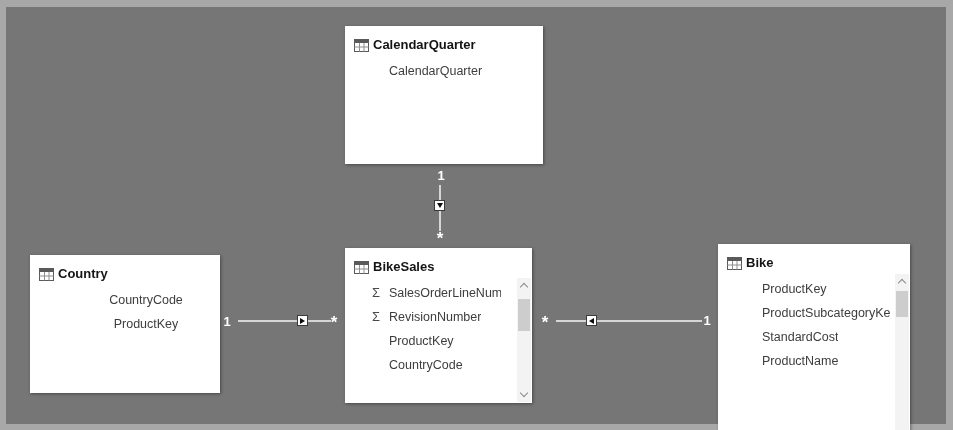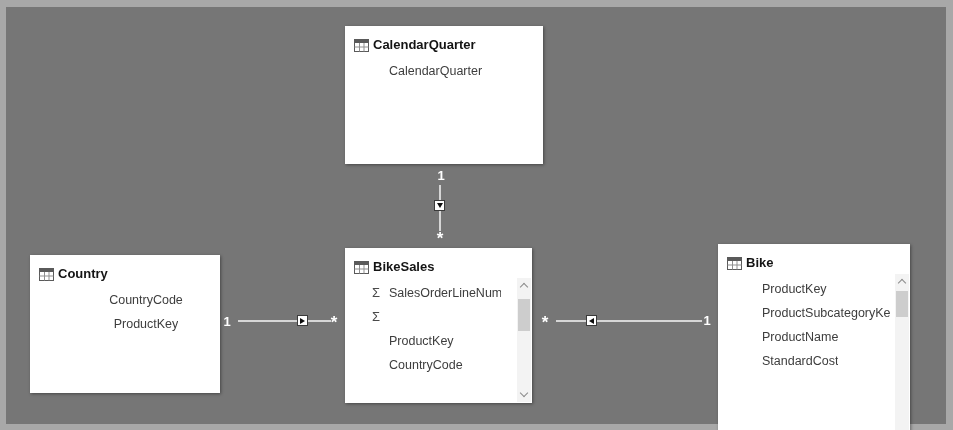--- a/index.html
+++ b/index.html
@@ -126,20 +126,21 @@
       </span>
       <span class="card-title">BikeSales</span>
     </div>
     <div class="fields">
       <div class="field-row">
         <span class="sigma">Σ</span>
         <span class="fname">SalesOrderLineNumber</span>
       </div>
       <div class="field-row">
         <span class="sigma">Σ</span>
+        <span class="fname">RevisionNumber</span>
       </div>
       <div class="field-row">
         <span class="fname">ProductKey</span>
       </div>
       <div class="field-row">
         <span class="fname">CountryCode</span>
       </div>
     </div>
     <div class="scrollbar">
       <span class="chev up"></span>
@@ -162,24 +163,24 @@
       <span class="card-title">Bike</span>
     </div>
     <div class="fields">
       <div class="field-row">
         <span class="fname">ProductKey</span>
       </div>
       <div class="field-row">
         <span class="fname">ProductSubcategoryKey</span>
       </div>
       <div class="field-row">
+        <span class="fname">StandardCost</span>
+      </div>
+      <div class="field-row">
         <span class="fname">ProductName</span>
-      </div>
-      <div class="field-row">
-        <span class="fname">StandardCost</span>
       </div>
     </div>
     <div class="scrollbar">
       <span class="chev up"></span>
       <div class="scroll-thumb" style="top:17px;height:26px;"></div>
       <span class="chev down"></span>
     </div>
   </div>
 
   <span class="rel-label" style="left:441px;top:175px;">1</span>

